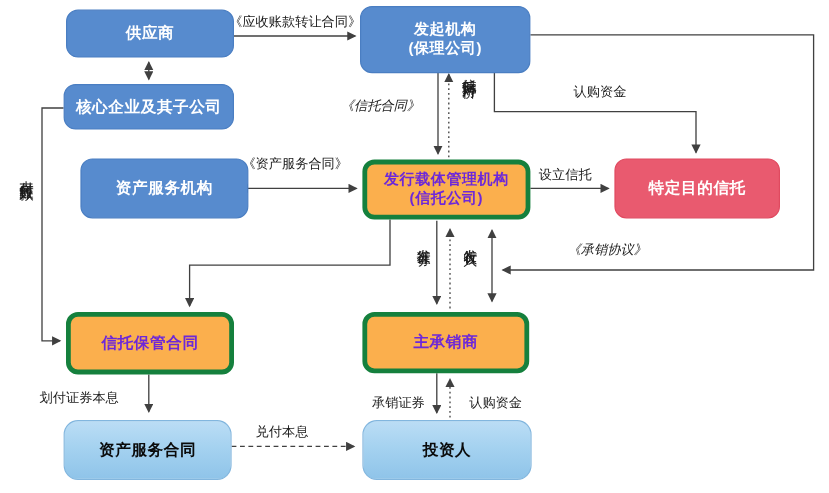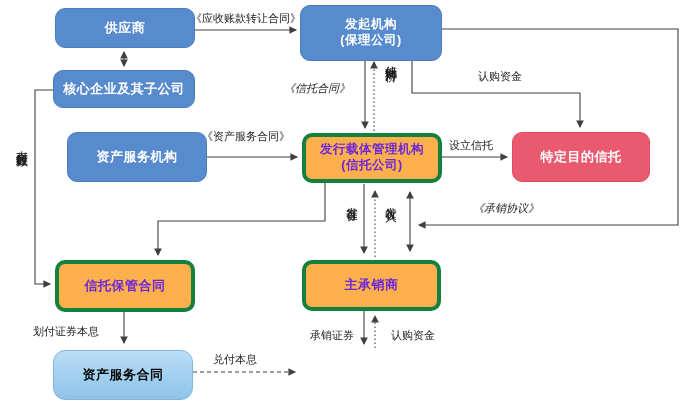--- a/index.html
+++ b/index.html
@@ -127,20 +127,23 @@
   </div>
 
   <div class="node orange n-underwriter">
     <span>主承销商</span>
   </div>
 
   <div class="node red n-spt">
     <span>特定目的信托</span>
   </div>
 
+  <div class="node lightblue n-investor">
+    <span>投资人</span>
+  </div>
 
   <div class="elabel l-receivables">《应收账款转让合同》</div>
   <div class="elabel l-trust-contract">《信托合同》</div>
   <div class="elabel l-trust-property">认购资金</div>
   <div class="elabel l-asset-service">《资产服务合同》</div>
   <div class="elabel l-setup-trust">设立信托</div>
   <div class="elabel l-underwriting">《承销协议》</div>
   <div class="elabel l-transfer-pi">划付证券本息</div>
   <div class="elabel l-underwrite-sec">承销证券</div>
   <div class="elabel l-subscription">认购资金</div>

